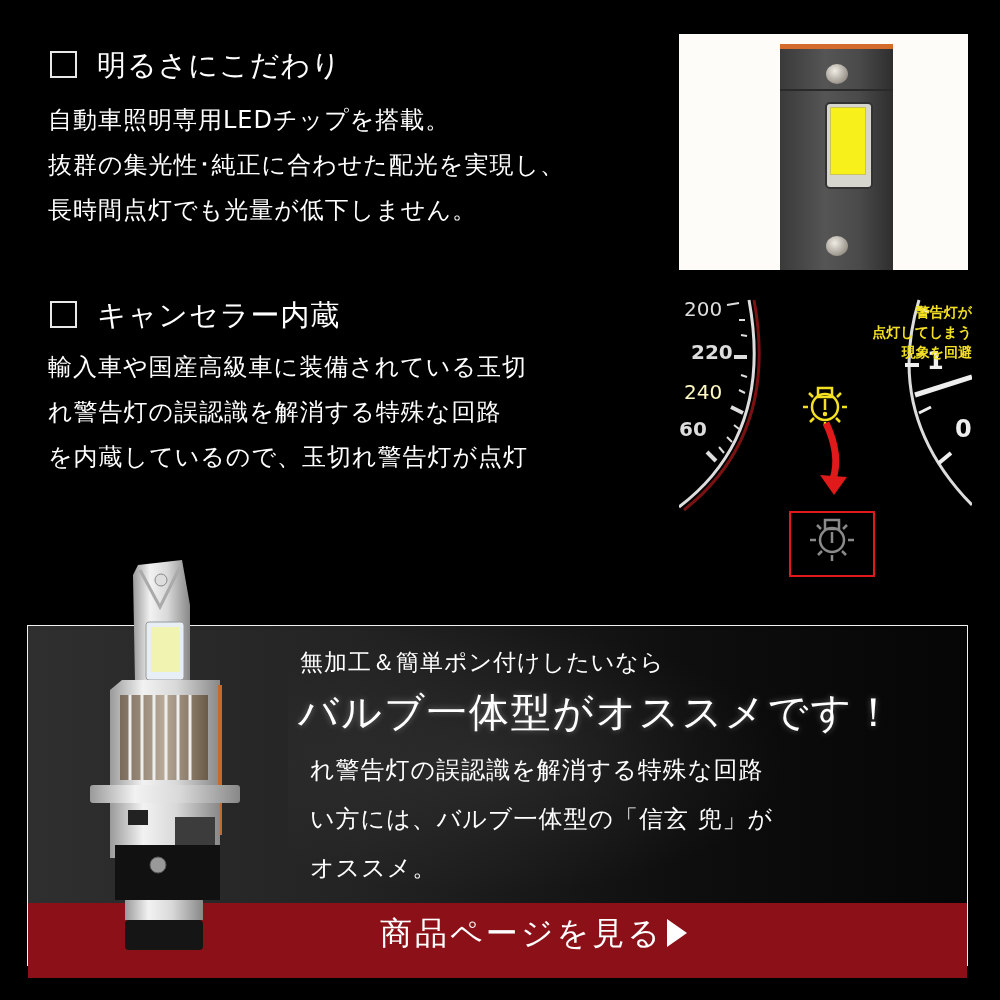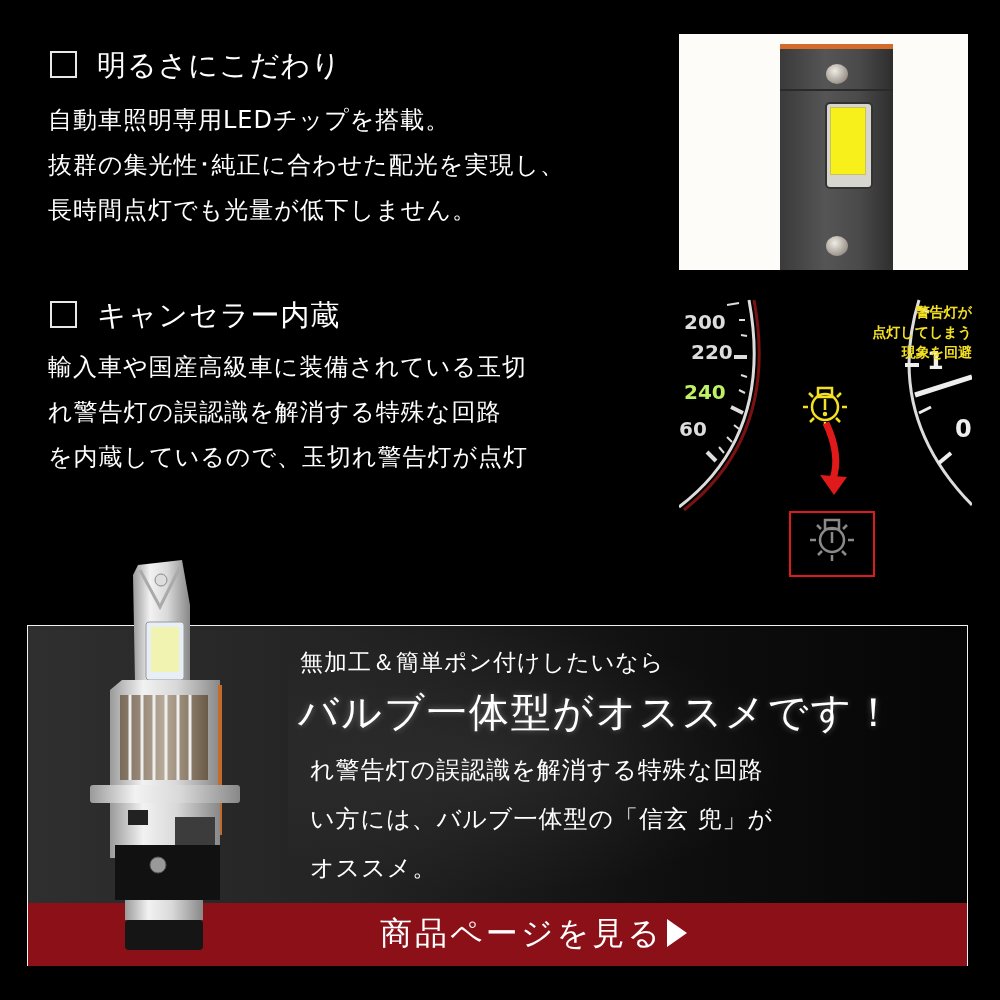--- a/index.html
+++ b/index.html
@@ -23,21 +23,21 @@
 
   
   .gauge { left:679px; top:295px; width:293px; height:290px; background:#000; overflow:hidden; }
   .gauge-label { position:absolute; left:0; width:293px; top:7px; text-align:right; color:#f4e022; font-size:14px; line-height:20px; font-weight:bold; }
   .red-box { position:absolute; left:110px; top:216px; width:86px; height:66px; border:2px solid #e01a1a; box-sizing:border-box; }
 
   
   .panel { left:27px; top:625px; width:941px; height:341px; border:1px solid #f2f2f2; box-sizing:border-box;
            background:linear-gradient(90deg,#2f2f2f 0%,#232323 35%,#0e0e0e 70%,#050505 100%); }
   .panel-glow { position:absolute; left:260px; top:0; width:500px; height:270px; background:radial-gradient(ellipse at 40% 50%,rgba(70,70,70,.35),rgba(0,0,0,0) 70%); }
-  .cta-band { position:absolute; left:0; top:277px; width:939px; height:63px; background:#8b1018;text-align:right; }
+  .cta-band { position:absolute; left:0; top:277px; width:939px; height:75px; background:#8b1018;text-align:right; }
   .cta-label { position:absolute; left:352px; top:10px; font-size:32px; line-height:40px; letter-spacing:3px; color:#fff; white-space:nowrap; }
   .cta-arrow { display:inline-block; width:0; height:0; border-top:14px solid transparent; border-bottom:14px solid transparent; border-left:20px solid #fff; vertical-align:-3px; margin-left:4px; }
 
   .pre-head { position:absolute; left:272px; top:20px; font-size:23px; line-height:32px; letter-spacing:1px; white-space:nowrap; }
   .headline { position:absolute; left:270px; top:58px; font-family:"DejaVu Serif","Liberation Serif",serif; font-size:40px; line-height:56px; letter-spacing:2px; white-space:nowrap; text-shadow:0 0 6px rgba(255,255,255,.35); }
   .panel-body { position:absolute; left:282px; top:120px; font-size:24px; line-height:49px; letter-spacing:1px; white-space:nowrap; }
 </style>
 </head>
 <body>
 
@@ -120,23 +120,23 @@
       <line x1="153" y1="237" x2="153" y2="248"></line>
       <line x1="131" y1="245" x2="137" y2="245"></line>
         <line x1="169" y1="245" x2="175" y2="245"></line>
       <line x1="138" y1="230" x2="142" y2="234"></line>
         <line x1="168" y1="230" x2="164" y2="234"></line>
       <line x1="139" y1="260" x2="143" y2="256"></line>
         <line x1="167" y1="260" x2="163" y2="256"></line>
       <line x1="153" y1="260" x2="153" y2="266"></line>
     </g>
   </svg>
-  <div class="abs" style="left:5px;top:15px;font-size:20px;font-weight:bold;color:#ddd;">200</div>
+  <div class="abs" style="left:5px;top:2px;font-size:20px;font-weight:normal;color:#ddd;">200</div>
   <div class="abs" style="left:12px;top:45px;font-size:20px;font-weight:bold;color:#ddd;">220</div>
-  <div class="abs" style="left:5px;top:85px;font-size:20px;font-weight:bold;color:#bef264;">240</div>
+  <div class="abs" style="left:5px;top:85px;font-size:20px;font-weight:normal;color:#fef9c3;">240</div>
   <div class="abs" style="left:0px;top:122px;font-size:20px;font-weight:bold;color:#ddd;">60</div>
   <div class="abs" style="left:248px;top:52px;font-size:24px;font-weight:bold;color:#eee;">1</div>
   <div class="abs" style="left:276px;top:120px;font-size:24px;font-weight:bold;color:#eee;">0</div>
   <div class="gauge-label">
     <div>警告灯が</div>
     <div>点灯してしまう</div>
     <div>現象を回避</div>
   </div>
   <div class="red-box"></div>
 </div>

